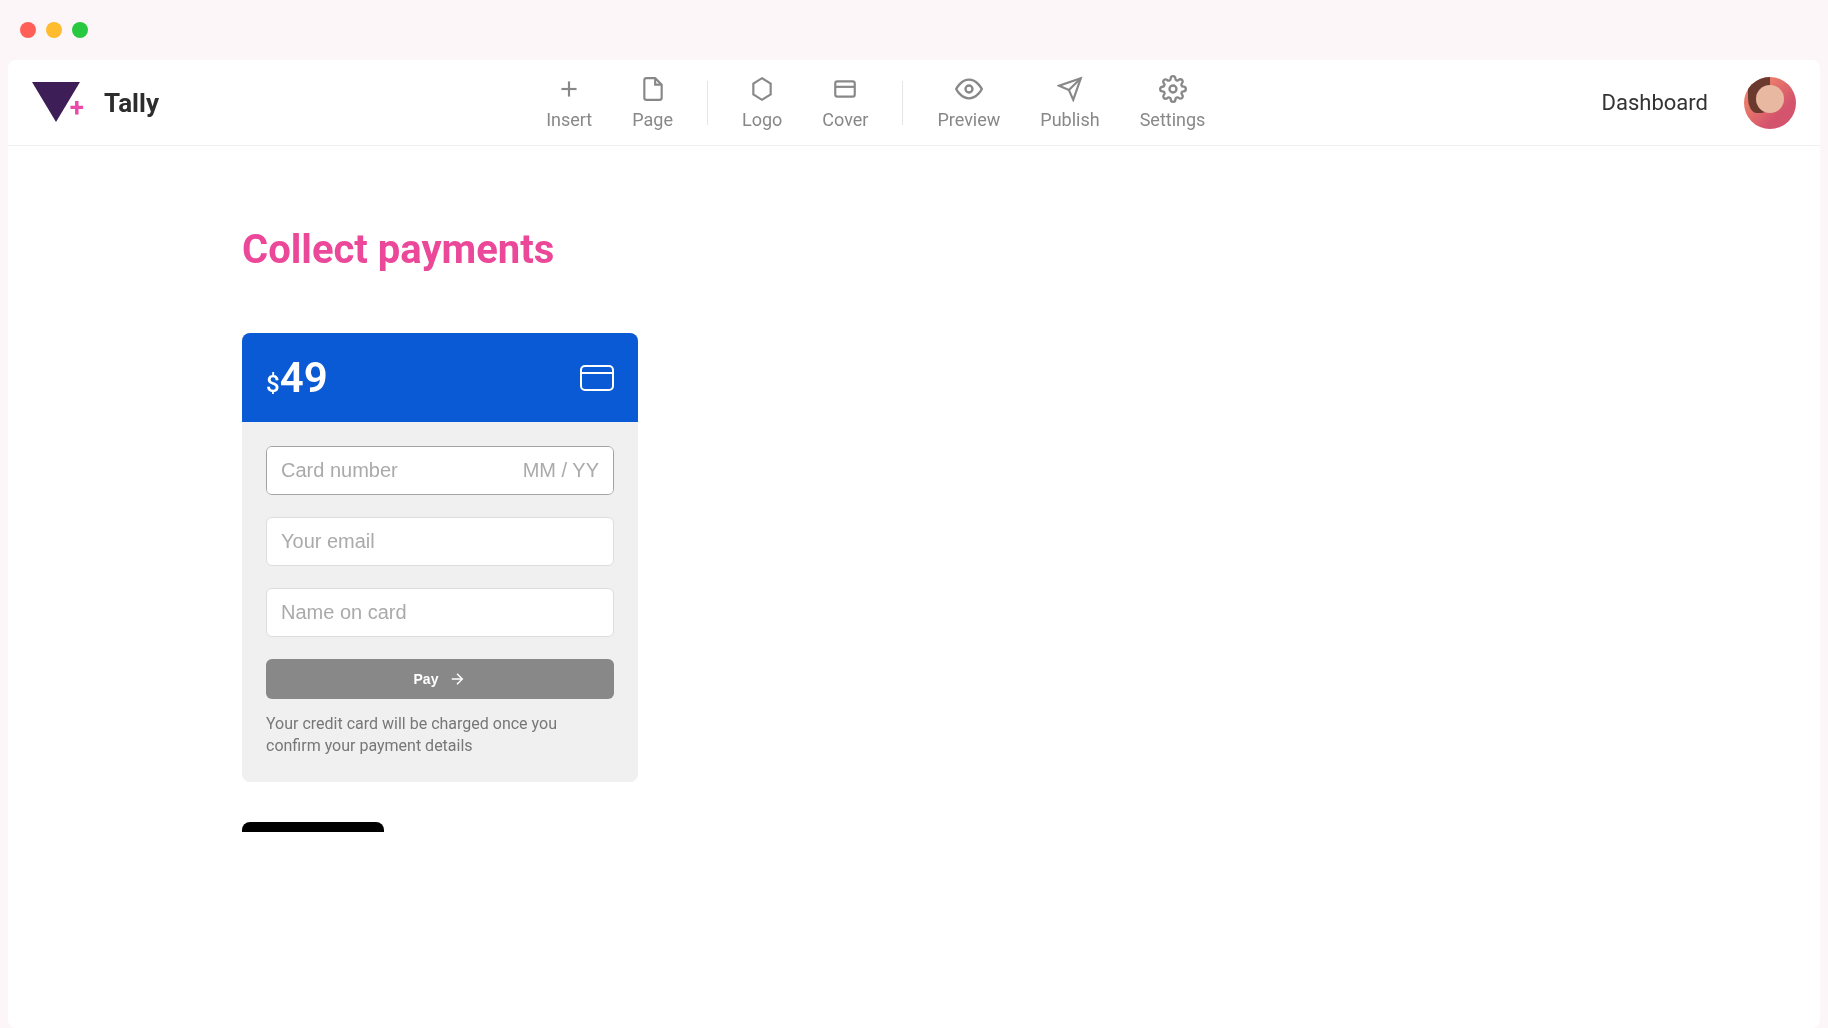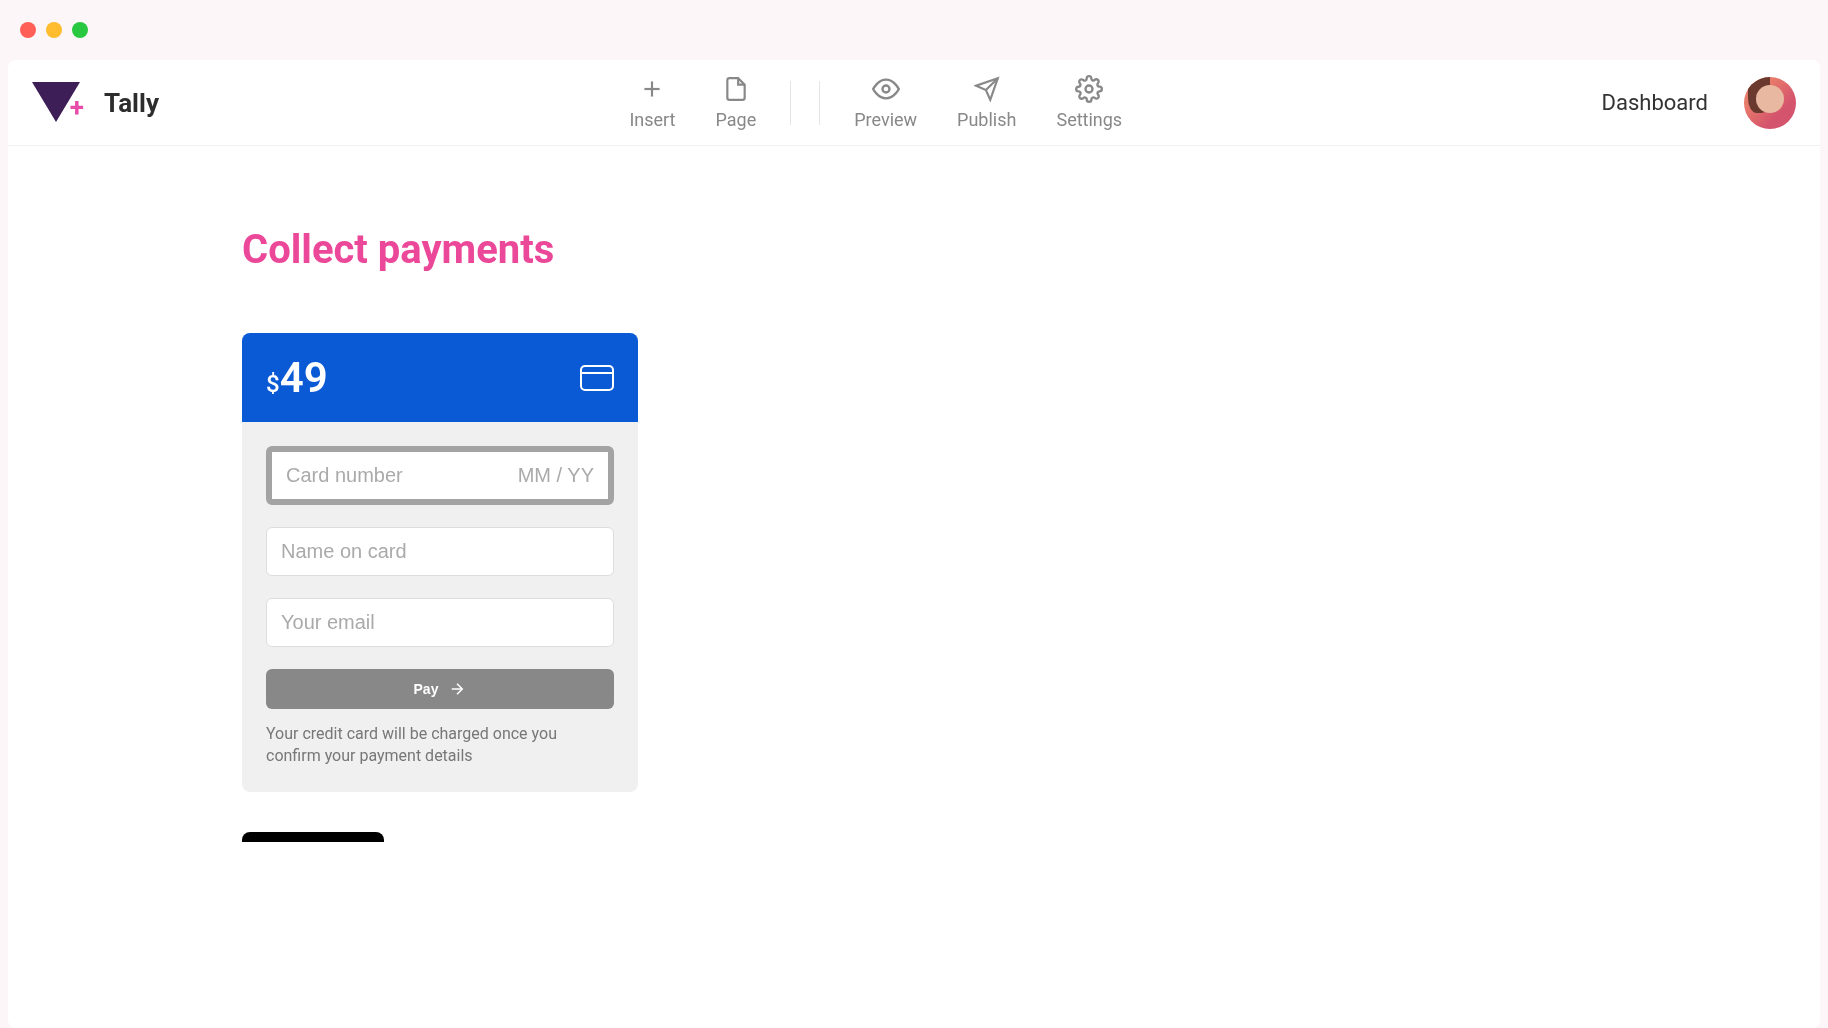--- a/index.html
+++ b/index.html
@@ -227,21 +227,21 @@
     .payment-form {
       padding: 24px;
       display: flex;
       flex-direction: column;
       gap: 22px;
     }
     
     .input-row {
       display: flex;
       background: white;
-      border: 6px solid #a3a3a3;
+      border: 1px solid #a3a3a3;
       border-radius: 6px;
       overflow: hidden;
     }
     
     .form-input {
       background: white;
       border: 1px solid #ddd;
       border-radius: 6px;
       padding: 12px 14px;
       font-size: 20px;
@@ -336,20 +336,39 @@
                 <path d="M14 2H6a2 2 0 0 0-2 2v16a2 2 0 0 0 2 2h12a2 2 0 0 0 2-2V8z"></path>
                 <polyline points="14 2 14 8 20 8"></polyline>
               </svg>
           </div>
           <span class="toolbar-label">Page</span>
         </div>
       </div>
 
       <div class="toolbar-divider"></div>
 
+      <div class="toolbar-group">
+        <div class="toolbar-item">
+          <div class="toolbar-icon">
+            <svg width="26" height="26" viewBox="0 0 24 24">
+                <polygon points="12 2 20 7 20 17 12 22 4 17 4 7"></polygon>
+              </svg>
+          </div>
+          <span class="toolbar-label">Logo</span>
+        </div>
+        <div class="toolbar-item">
+          <div class="toolbar-icon">
+            <svg width="26" height="26" viewBox="0 0 24 24">
+                <rect x="3" y="5" width="18" height="14" rx="2"></rect>
+                <line x1="3" y1="10" x2="21" y2="10"></line>
+              </svg>
+          </div>
+          <span class="toolbar-label">Cover</span>
+        </div>
+      </div>
 
       <div class="toolbar-divider"></div>
 
       <div class="toolbar-group">
         <div class="toolbar-item">
           <div class="toolbar-icon">
             <svg width="28" height="28" viewBox="0 0 24 24">
                 <path d="M1 12s4-8 11-8 11 8 11 8-4 8-11 8-11-8-11-8z"></path>
                 <circle cx="12" cy="12" r="3"></circle>
               </svg>
@@ -394,23 +413,23 @@
         </div>
         <div class="card-icon-header"></div>
       </div>
 
       <div class="payment-form">
         <div class="input-row">
           <input type="text" class="form-input input-card-number" placeholder="Card number" style="">
           <input type="text" class="form-input input-expiry" placeholder="MM / YY" style="">
         </div>
 
+        <input type="email" class="form-input" placeholder="Your email" style="">
+
         <input type="text" class="form-input" placeholder="Name on card" style="">
-
-        <input type="email" class="form-input" placeholder="Your email" style="">
 
         <button class="pay-button">
           <span>Pay</span>
           <svg width="18" height="18" viewBox="0 0 24 24">
               <line x1="5" y1="12" x2="19" y2="12"></line>
               <polyline points="12 5 19 12 12 19"></polyline>
             </svg>
         </button>
 
         <div class="disclaimer">Your credit card will be charged once you confirm your payment details</div>

